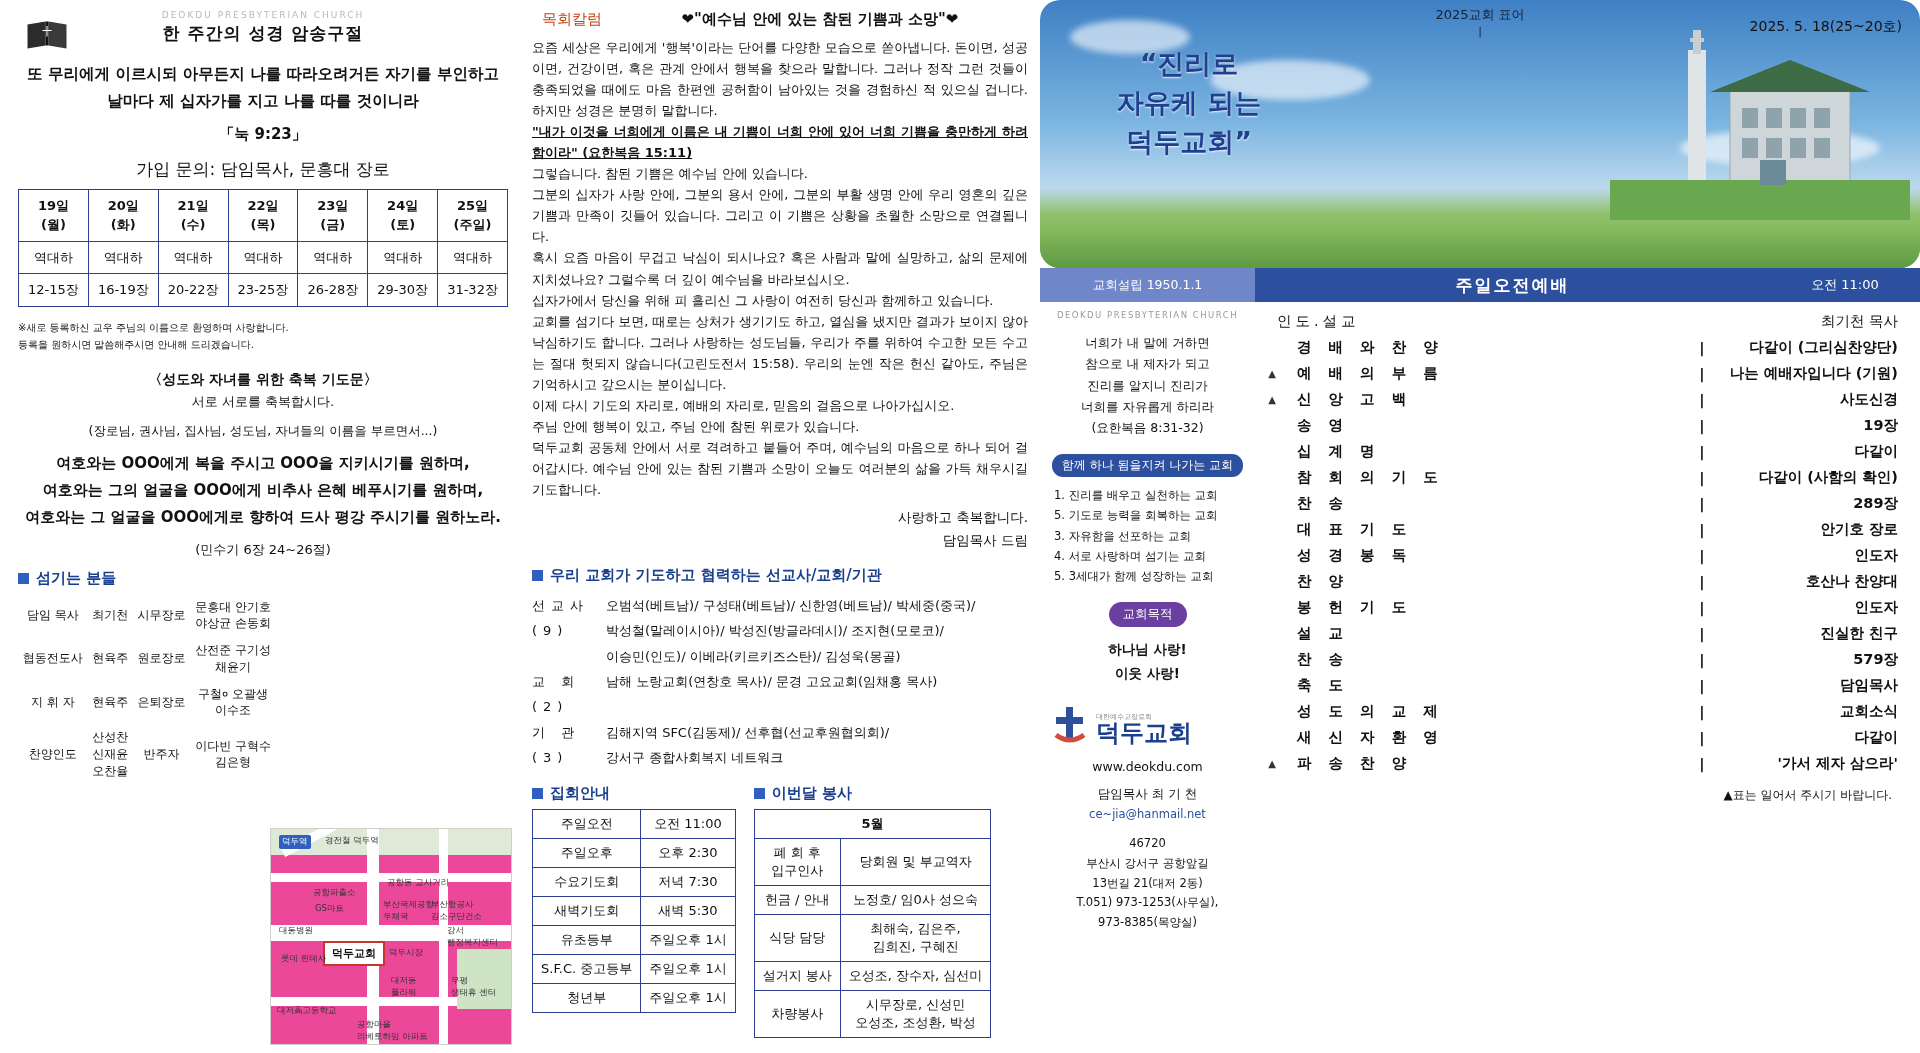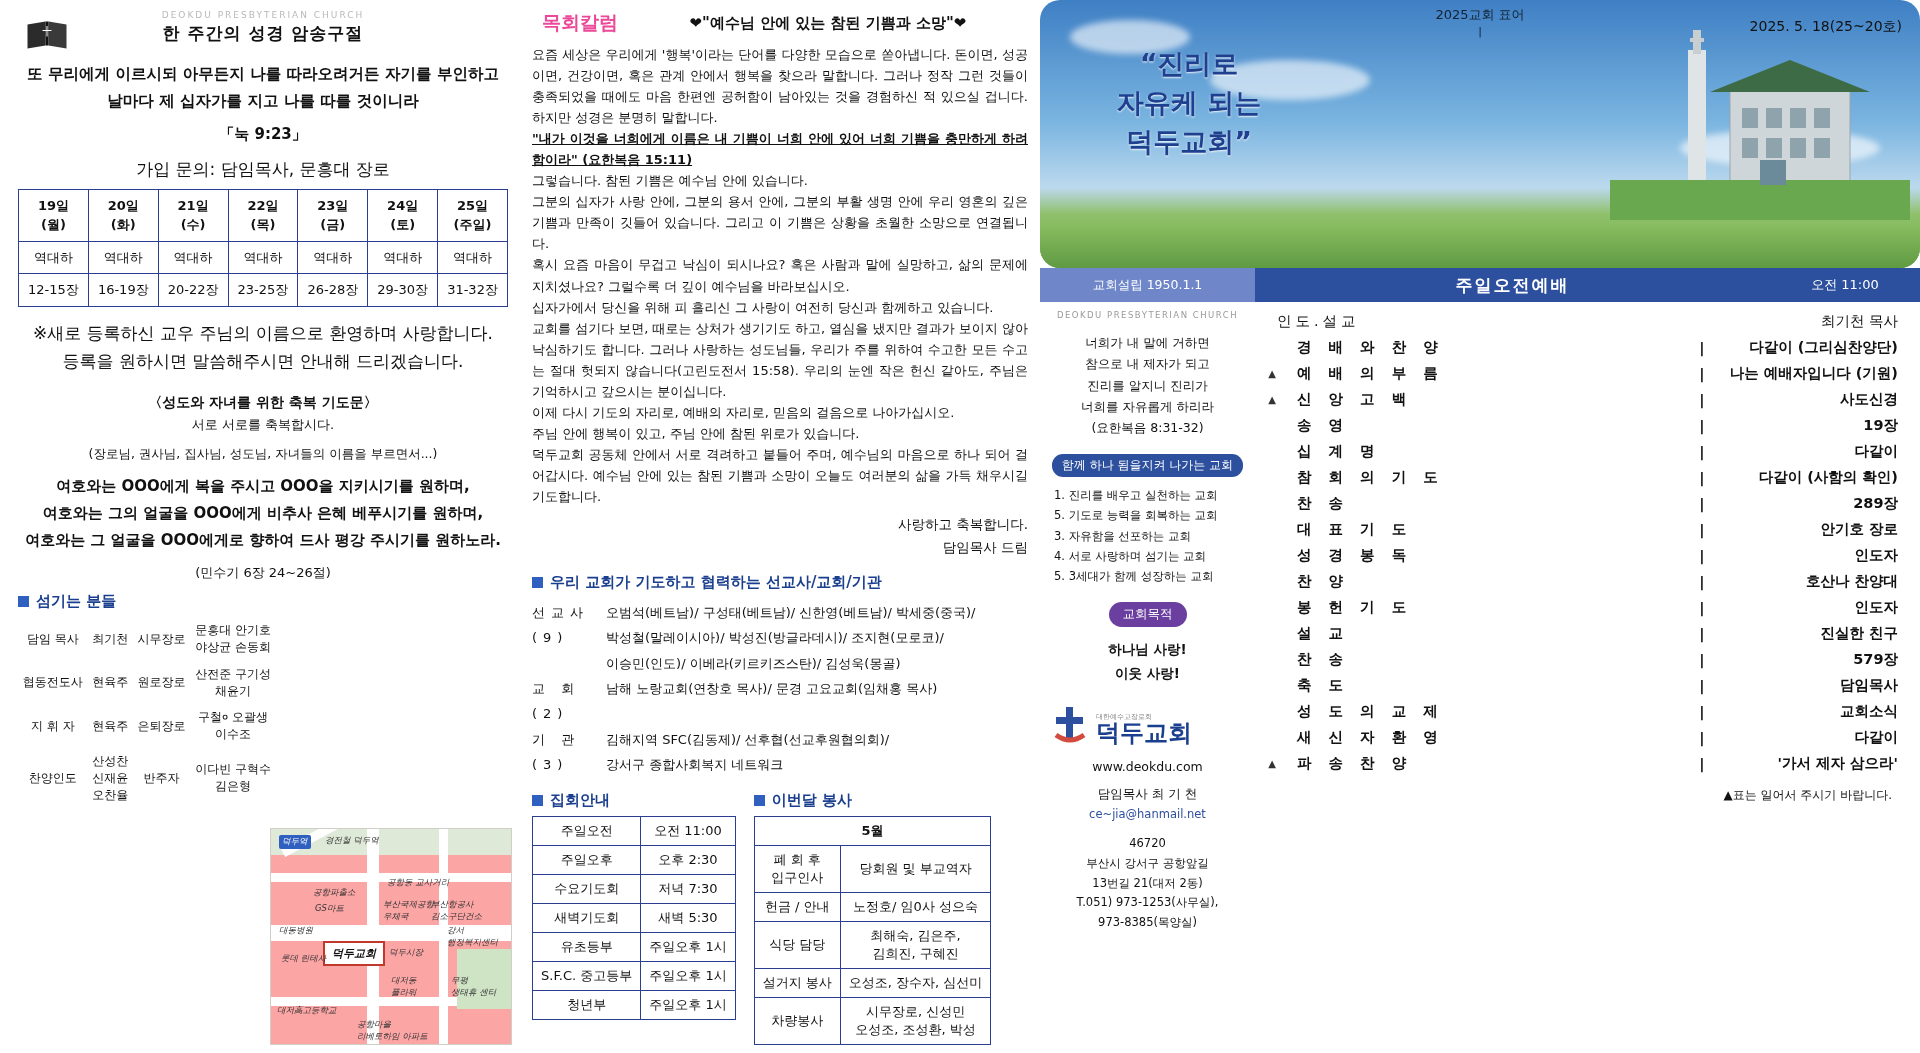--- a/index.html
+++ b/index.html
@@ -23,41 +23,41 @@
   .left-head .ghost{font-size:9px;letter-spacing:2px;color:#b9b9b9;}
   .left-head h2{font-size:17px;margin:2px 0 0 0;font-weight:bold;letter-spacing:1px;}
   .bible-icon{position:absolute;left:6px;top:10px;width:46px;height:30px;}
   .verse{font-size:15.5px;line-height:1.75;text-align:center;margin-top:16px;font-weight:bold;}
   .verse .ref{display:block;margin-top:6px;font-size:15px;}
   .note{font-size:13.5px;line-height:1.65;margin-top:14px;text-align:justify;}
   .joincontact{text-align:center;font-size:17px;margin-top:10px;}
   table.plan{width:100%;border-collapse:collapse;margin-top:8px;font-size:13px;}
   table.plan td{border:1px solid #2b3e8f;text-align:center;padding:6px 2px;line-height:1.5;}
   table.plan tr.head td{font-weight:bold;}
-  .afterplan{font-size:17px;line-height:1.7;margin-top:12px;text-align:center;}
+  .afterplan{font-size:10px;line-height:1.7;margin-top:12px;text-align:left;}
   .blessing-title{text-align:center;font-size:14px;margin-top:18px;font-weight:bold;}
   .blessing-sub{text-align:center;font-size:13px;margin-top:4px;}
   .blessing-names{text-align:center;font-size:12.5px;margin-top:12px;}
   .blessing-body{text-align:center;font-size:15px;line-height:1.8;margin-top:10px;font-weight:bold;}
   .blessing-ref{text-align:center;font-size:13px;margin-top:10px;}
   
   .servants{margin-top:10px;}
   table.serv{border-collapse:collapse;font-size:12px;width:258px;}
   table.serv td{padding:5px 4px;text-align:center;white-space:nowrap;line-height:1.4;}
   
-  .map{position:absolute;left:270px;bottom:8px;width:240px;height:215px;background:#fca5a5;border:1px solid #cfcfc8;overflow:hidden;font-style:italic;}
+  .map{position:absolute;left:270px;bottom:8px;width:240px;height:215px;background:#ec4899;border:1px solid #cfcfc8;overflow:hidden;}
   .map .road{position:absolute;background:#fff;}
   .map .diag{position:absolute;background:#fff;transform:rotate(-28deg);transform-origin:left top;}
   .map .green{position:absolute;background:#cfe3c5;}
   .map .church{position:absolute;left:52px;top:112px;background:#fff;border:2px solid #c0392b;color:#111;font-size:11px;font-weight:bold;padding:3px 7px;}
   .map .lbl{position:absolute;font-size:8.5px;color:#333;white-space:nowrap;}
   .map .station{position:absolute;font-size:8.5px;color:#fff;background:#2f5fbf;padding:1px 3px;border-radius:2px;}
   
   .colum-head{display:flex;align-items:center;gap:10px;}
-  .colum-title{font-size:19px;font-weight:bold;color:#ec4899;}
+  .colum-title{font-size:15px;font-weight:normal;color:#c2410c;}
   .colum-heart{flex:1;text-align:center;font-size:15px;font-weight:bold;}
   .colum-body{font-size:13px;line-height:1.62;text-align:justify;margin-top:8px;}
   .colum-body p{margin:0 0 0 0;}
   .quote{text-decoration:underline;font-weight:bold;}
   .sign{text-align:right;font-size:13.5px;margin-top:6px;line-height:1.7;}
   .missionary{font-size:13px;line-height:1.95;margin-top:8px;}
   .missionary .row{display:flex;}
   .missionary .row .k{width:74px;flex:none;letter-spacing:6px;}
   .missionary .row .v{flex:1;}
   .mid-bottom{display:flex;gap:18px;margin-top:14px;}

